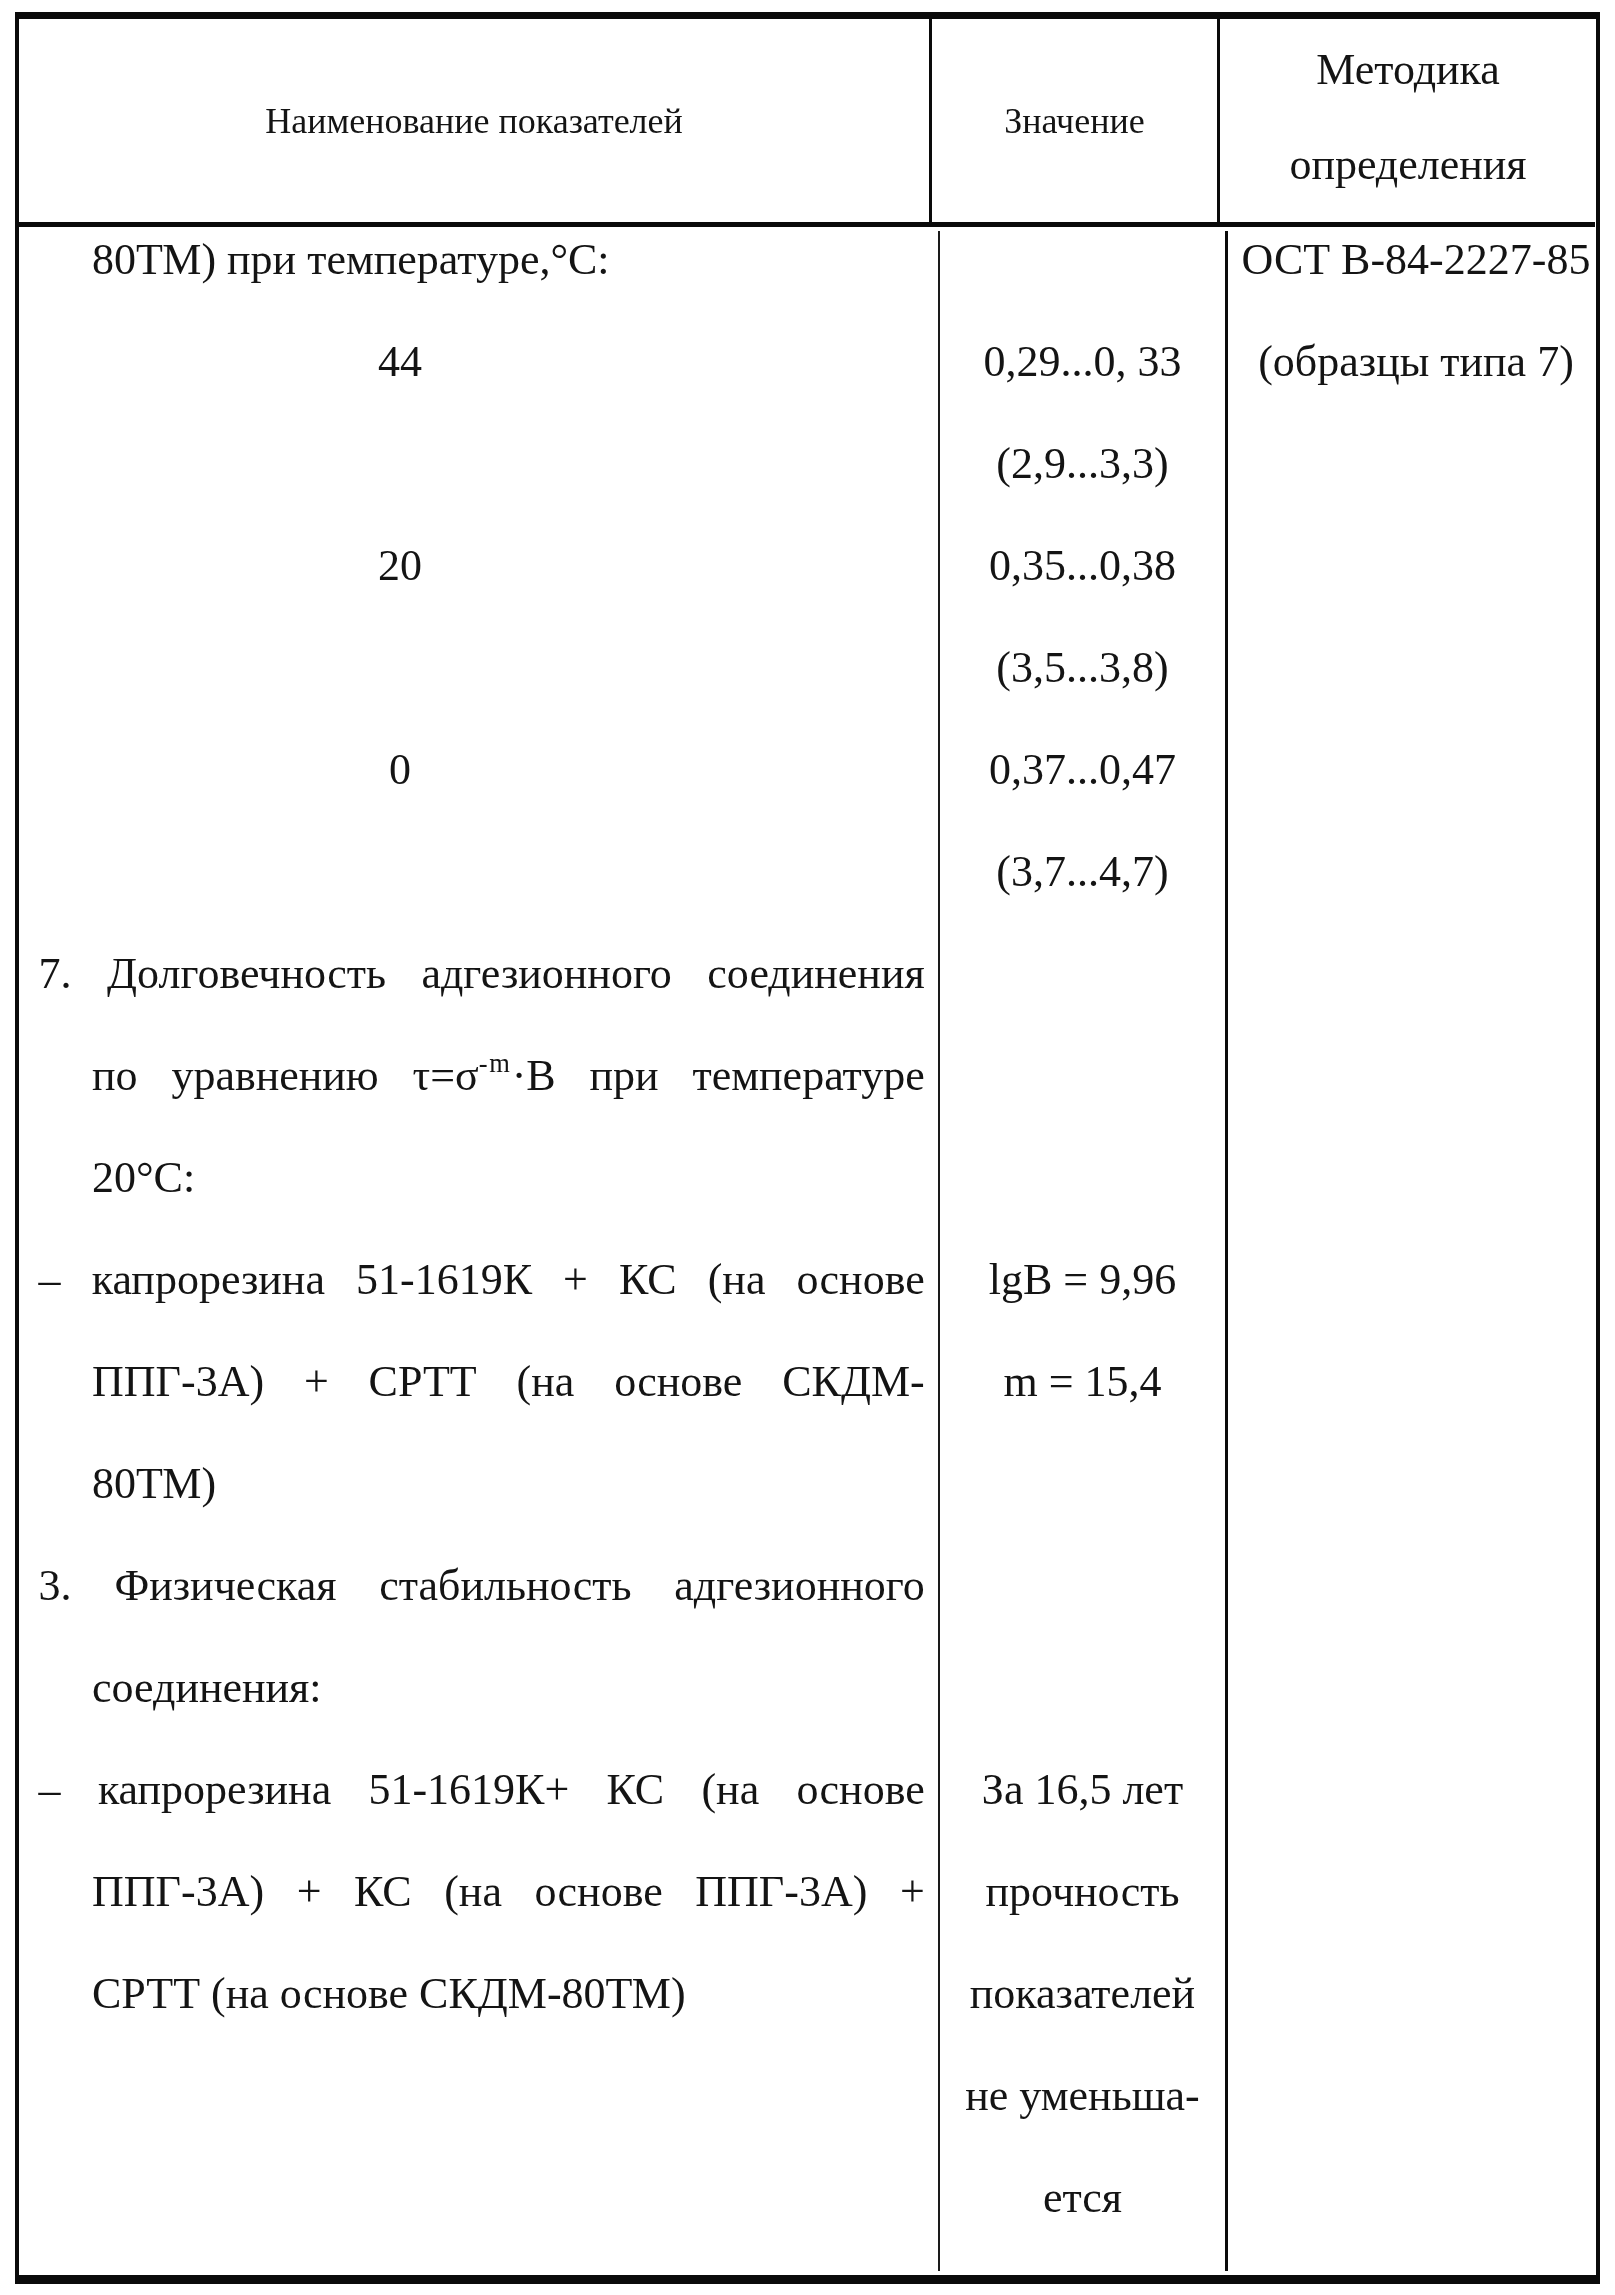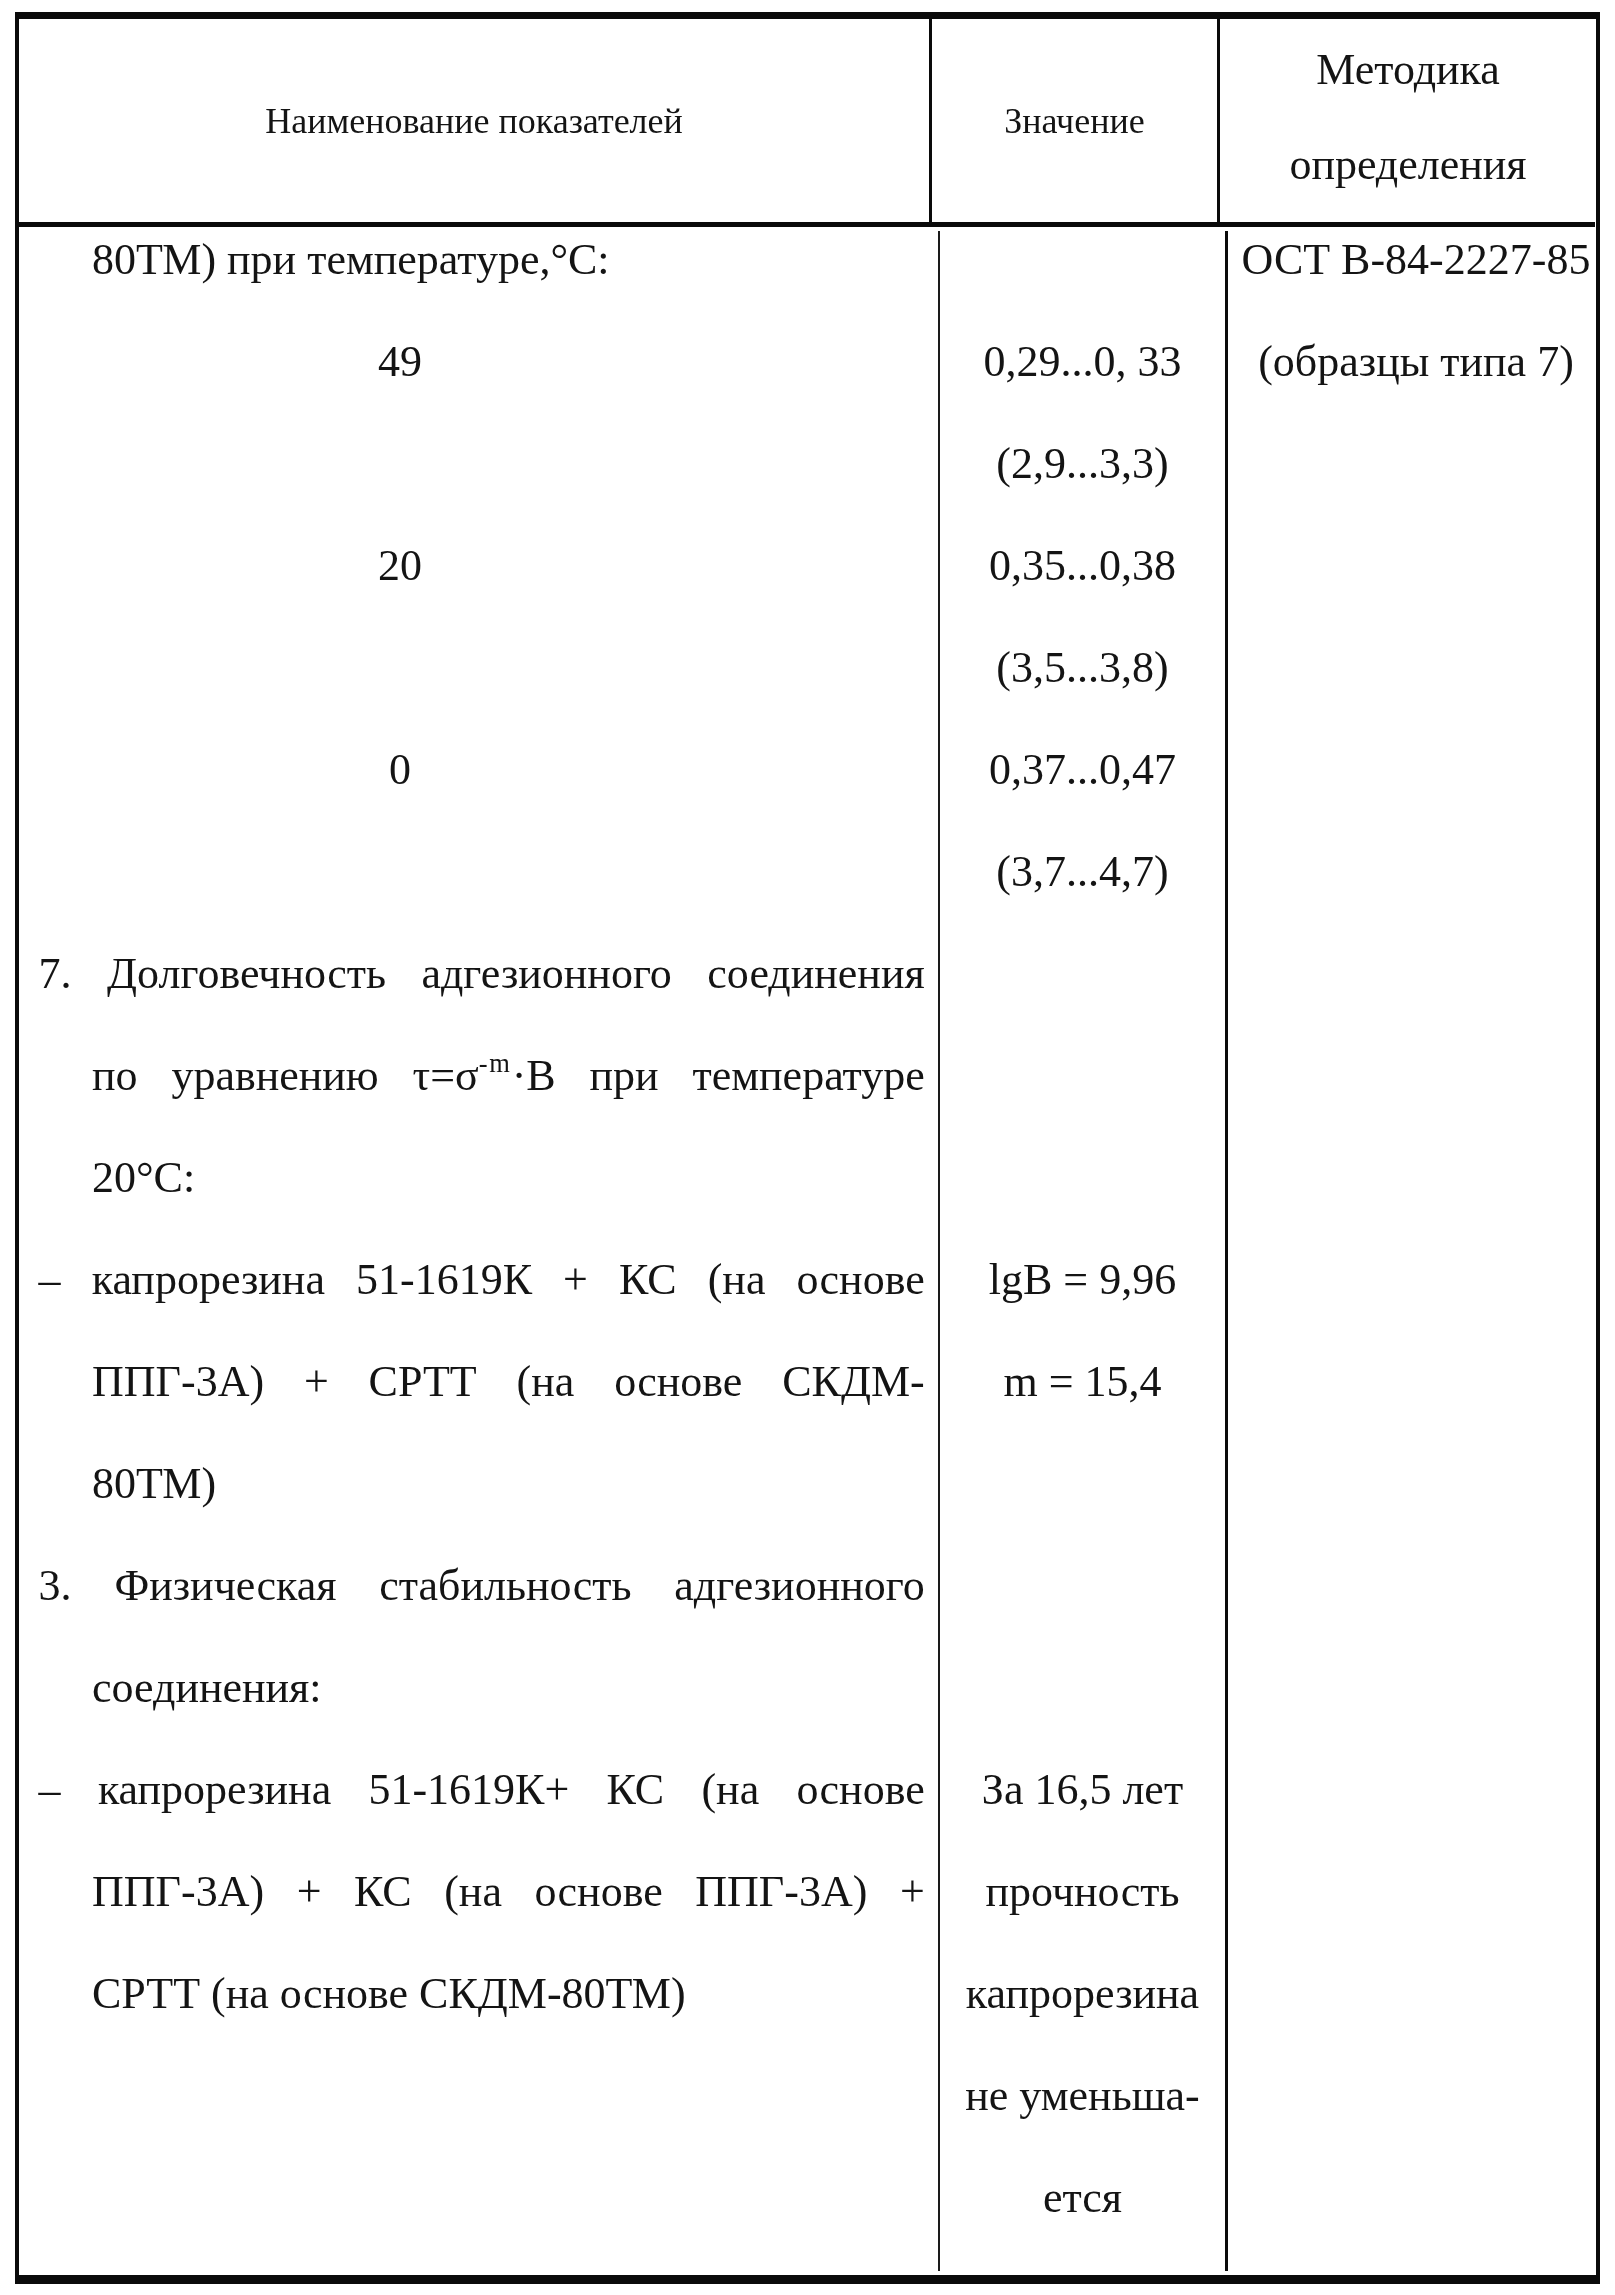--- a/index.html
+++ b/index.html
@@ -94,21 +94,21 @@
   <div class="tbody">
 
     <div class="row">
       <div class="cell cc1">80ТМ) при температуре,°С:</div>
       <div class="cell cc2"></div>
       <div class="cell cc3">ОСТ В-84-2227-85</div>
     </div>
 
     <div class="row">
       <div class="numwrap">
-          <div class="cell cc1 num">49</div>
+          <div class="cell cc1 num">44</div>
         </div>
       <div class="cell cc2">0,29...0, 33</div>
       <div class="cell cc3">(образцы типа 7)</div>
     </div>
 
     <div class="row">
       <div class="cell cc1"></div>
       <div class="cell cc2">(2,9...3,3)</div>
       <div class="cell cc3"></div>
     </div>
@@ -196,21 +196,21 @@
     </div>
 
     <div class="row">
       <div class="cell cc1 just">ППГ-3А) + КС (на основе ППГ-3А) +</div>
       <div class="cell cc2">прочность</div>
       <div class="cell cc3"></div>
     </div>
 
     <div class="row">
       <div class="cell cc1">СРТТ (на основе СКДМ-80ТМ)</div>
-      <div class="cell cc2">капрорезина</div>
+      <div class="cell cc2">показателей</div>
       <div class="cell cc3"></div>
     </div>
 
     <div class="row">
       <div class="cell cc1"></div>
       <div class="cell cc2">не уменьша-</div>
       <div class="cell cc3"></div>
     </div>
 
     <div class="row">

